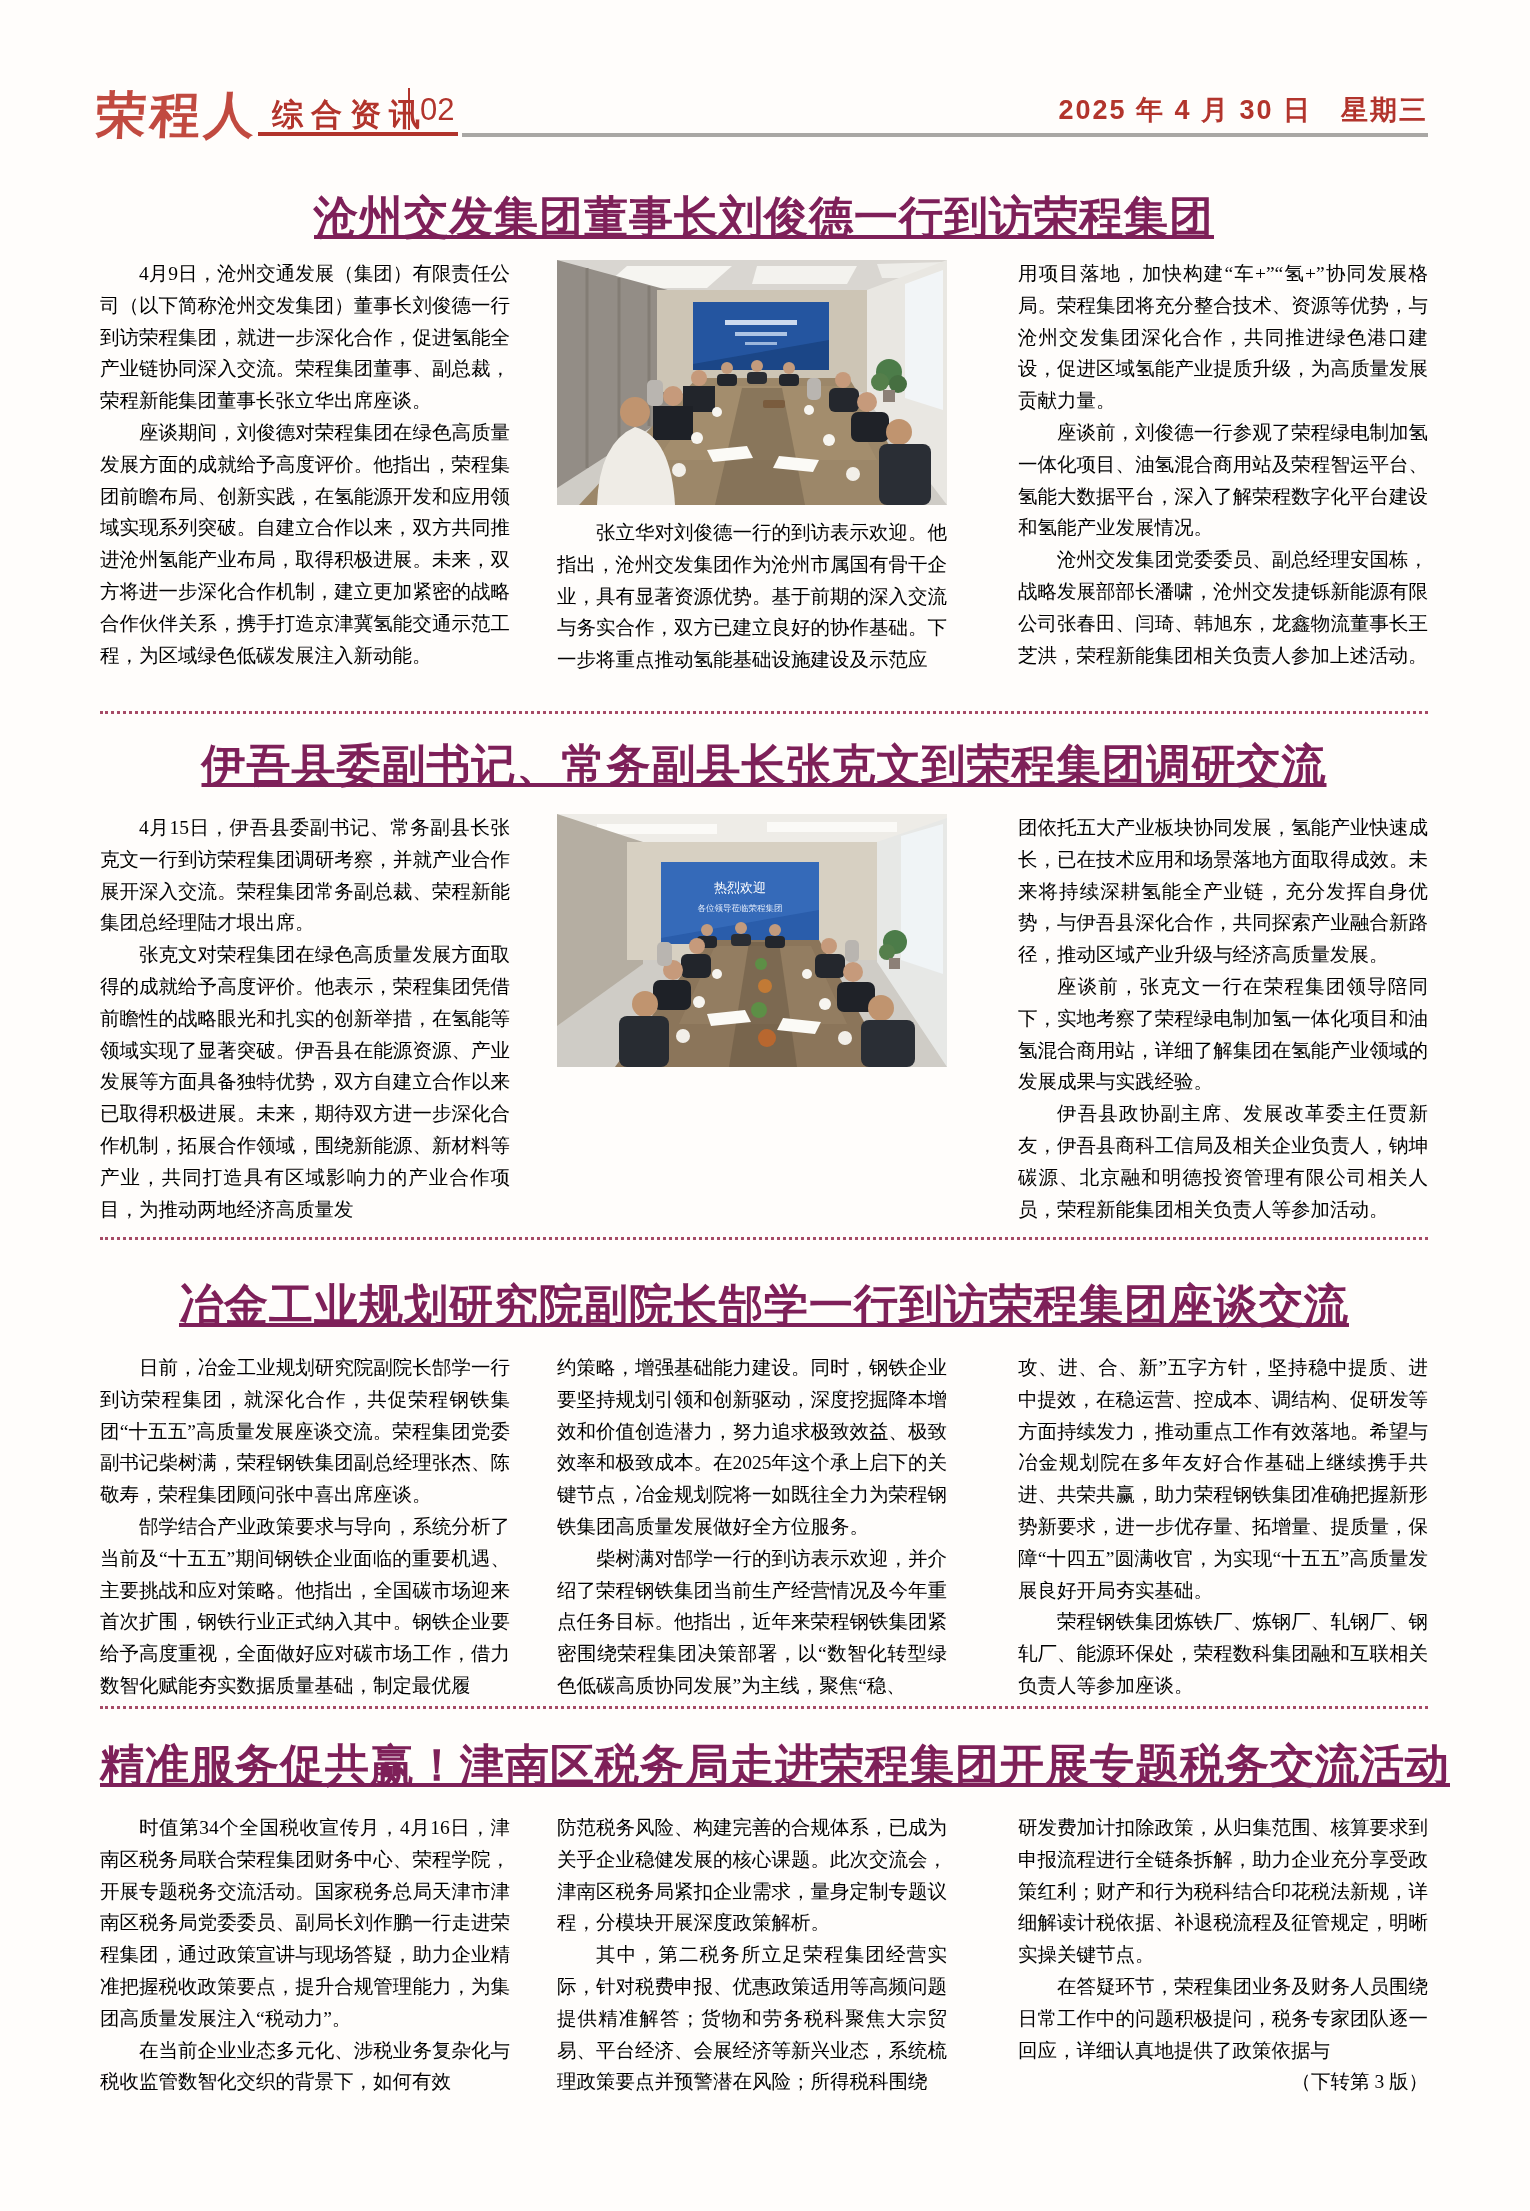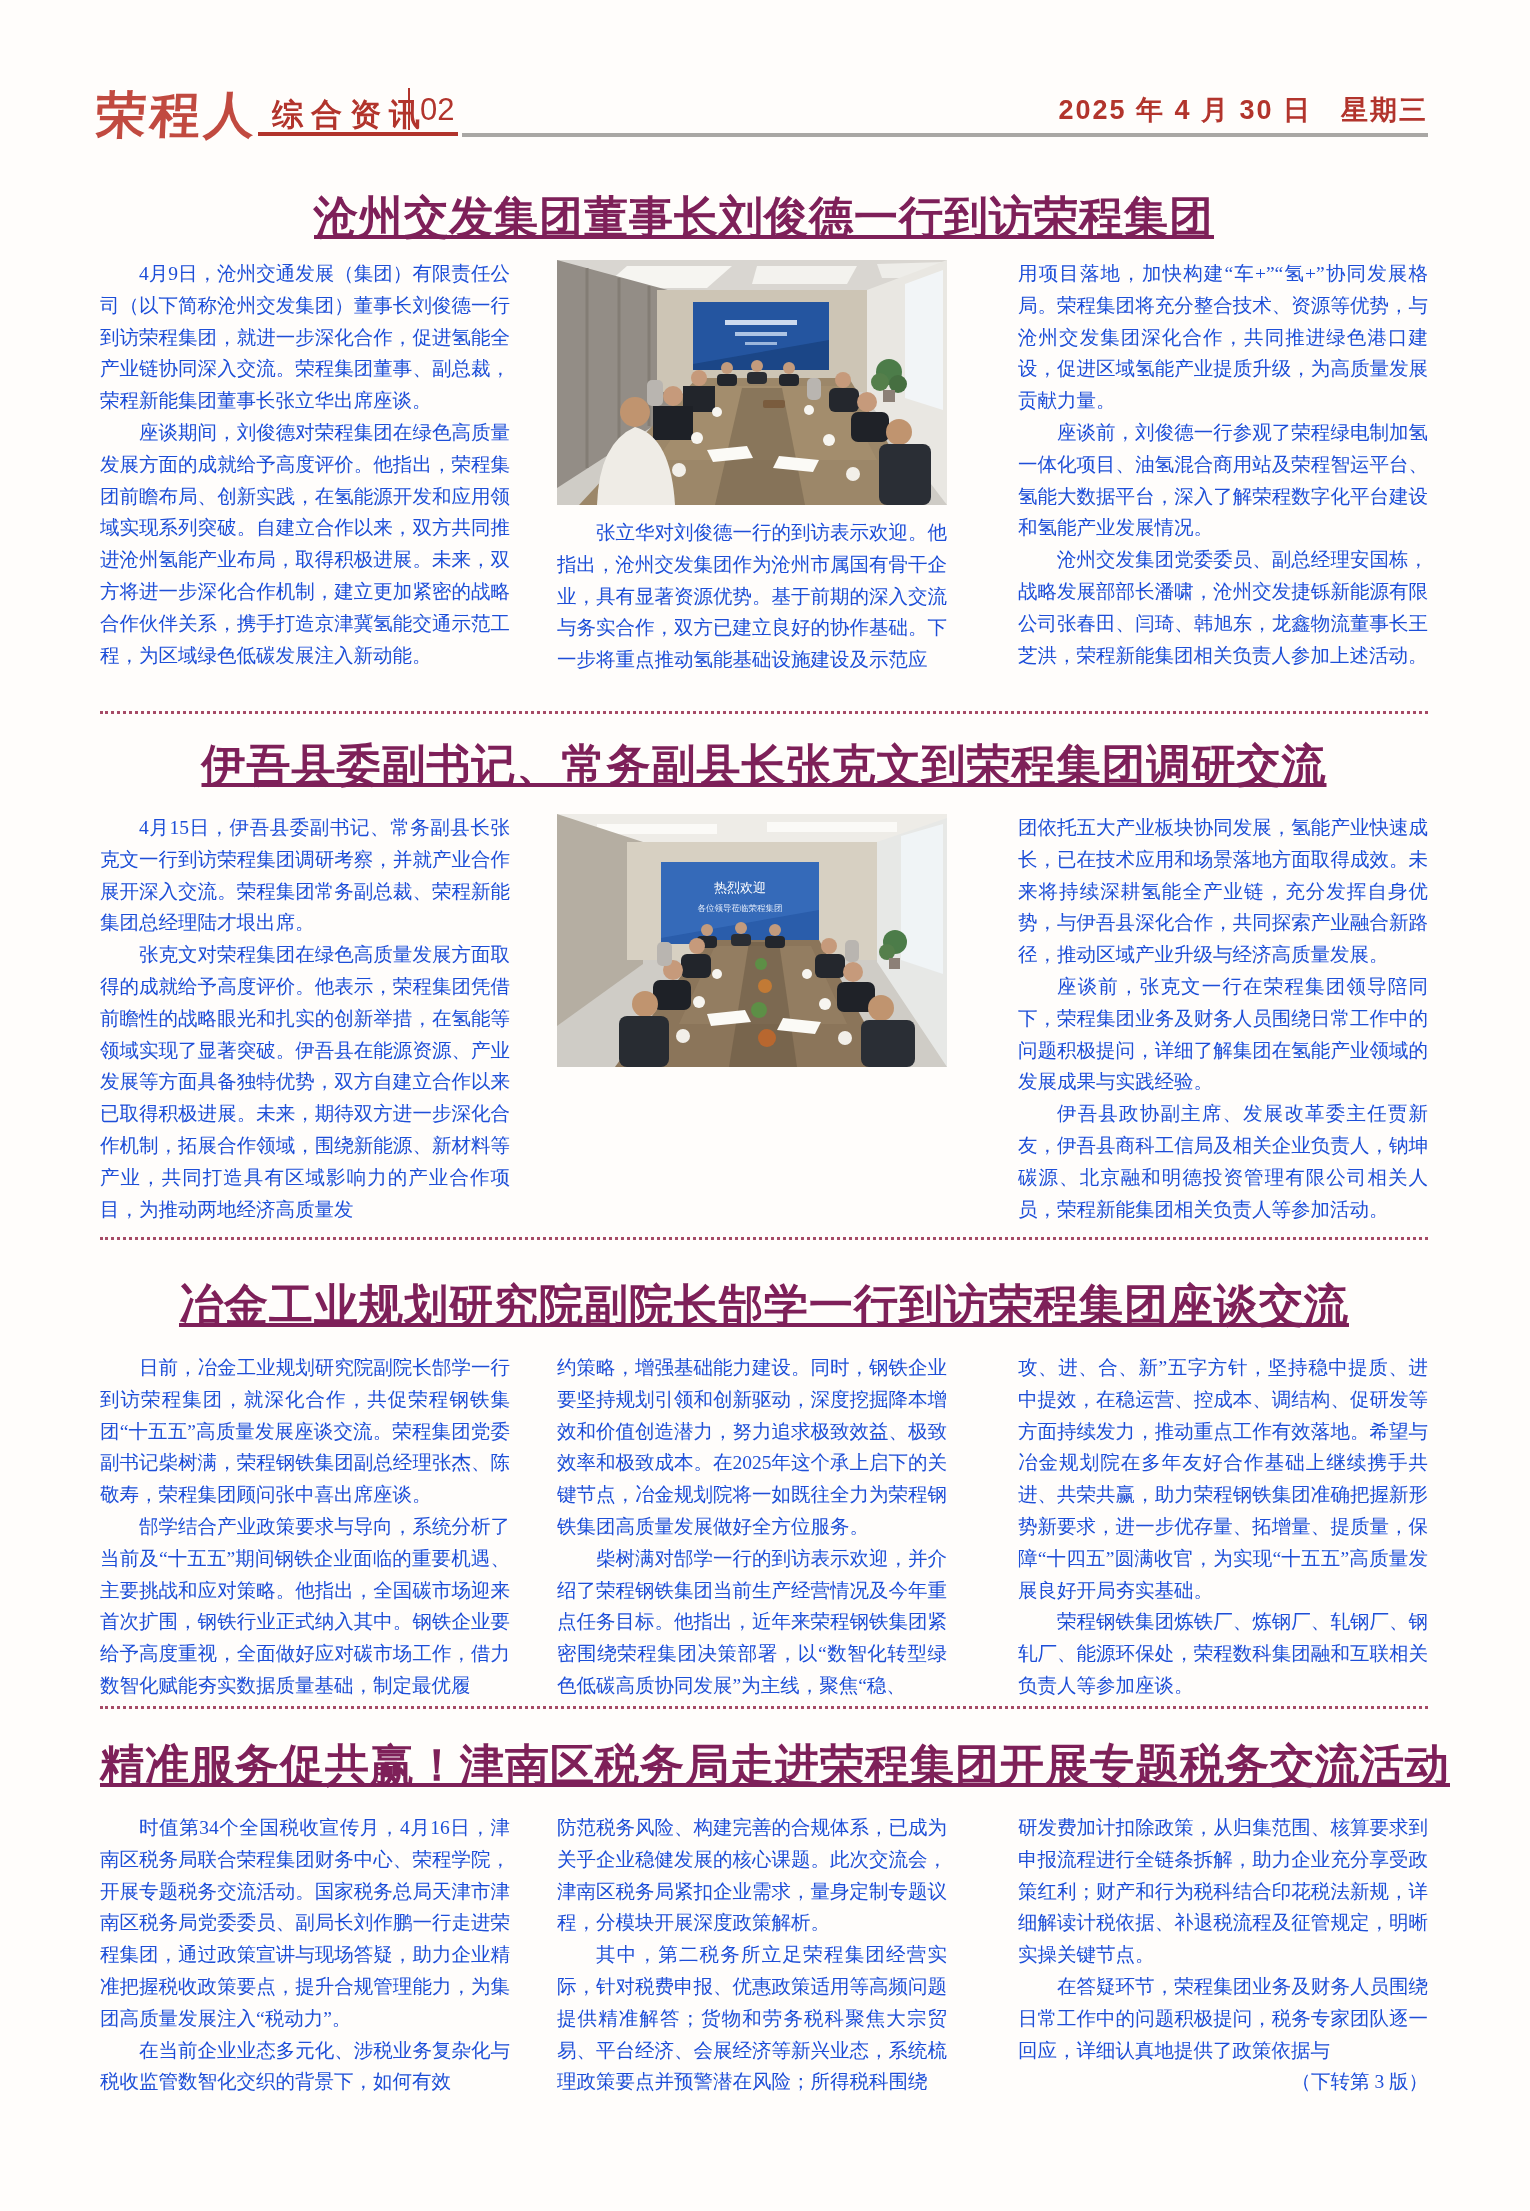--- a/index.html
+++ b/index.html
@@ -20,21 +20,21 @@
   
   .art-title{position:absolute;left:100px;width:1328px;text-align:center;
              font-family:"Liberation Sans",sans-serif;font-weight:bold;color:#7e2059;
              font-size:44px;letter-spacing:1px;white-space:nowrap;text-decoration:underline;}
   #title-1{top:188px;}
   #title-2{top:736px;}
   #title-3{top:1276px;}
   #title-4{top:1736px;}
   
   .col{position:absolute;width:410px;font-size:19.5px;line-height:31.8px;text-align:justify;
-       color:#1d4ed8;overflow:hidden;}
+       color:#000000;overflow:hidden;}
   .col p{margin:0;padding:0;}
   .col p.ind{text-indent:2em;}
   .col p.ar{text-align:right;}
   .a1{top:258px;height:446px;}
   .a2{top:812px;height:422px;}
   .a3{top:1352px;height:352px;}
   .a4{top:1812px;height:336px;}
   .c1{left:100px;}
   .c2{left:557px;width:390px;}
   .c3{left:1018px;}
@@ -222,21 +222,21 @@
         <circle cx="268" cy="190" r="6" fill="#f7f5f0"></circle>
         <circle cx="288" cy="224" r="7" fill="#f2efe9"></circle>
         <polygon points="150,200 188,196 194,208 154,212" fill="#fbfaf6"></polygon>
         <polygon points="226,204 264,208 258,220 220,216" fill="#fbfaf6"></polygon>
       </svg>
     </span>
   </div>
 
   <div class="col a2 c3">
       <p class="">团依托五大产业板块协同发展，氢能产业快速成长，已在技术应用和场景落地方面取得成效。未来将持续深耕氢能全产业链，充分发挥自身优势，与伊吾县深化合作，共同探索产业融合新路径，推动区域产业升级与经济高质量发展。</p>
-      <p class="ind">座谈前，张克文一行在荣程集团领导陪同下，荣程集团业务及财务人员围绕日常工作中的问题积极提问，详细了解集团在氢能产业领域的发展成果与实践经验。</p>
+      <p class="ind">座谈前，张克文一行在荣程集团领导陪同下，实地考察了荣程绿电制加氢一体化项目和油氢混合商用站，详细了解集团在氢能产业领域的发展成果与实践经验。</p>
       <p class="ind">伊吾县政协副主席、发展改革委主任贾新友，伊吾县商科工信局及相关企业负责人，钠坤碳源、北京融和明德投资管理有限公司相关人员，荣程新能集团相关负责人等参加活动。</p>
     </div>
 
   <div class="divider" id="div-2"></div>
 
   <div class="art-title" id="title-3">冶金工业规划研究院副院长郜学一行到访荣程集团座谈交流</div>
   <div class="col a3 c1">
       <p class="ind">日前，冶金工业规划研究院副院长郜学一行到访荣程集团，就深化合作，共促荣程钢铁集团“十五五”高质量发展座谈交流。荣程集团党委副书记柴树满，荣程钢铁集团副总经理张杰、陈敬寿，荣程集团顾问张中喜出席座谈。</p>
       <p class="ind">郜学结合产业政策要求与导向，系统分析了当前及“十五五”期间钢铁企业面临的重要机遇、主要挑战和应对策略。他指出，全国碳市场迎来首次扩围，钢铁行业正式纳入其中。钢铁企业要给予高度重视，全面做好应对碳市场工作，借力数智化赋能夯实数据质量基础，制定最优履</p>
     </div>

